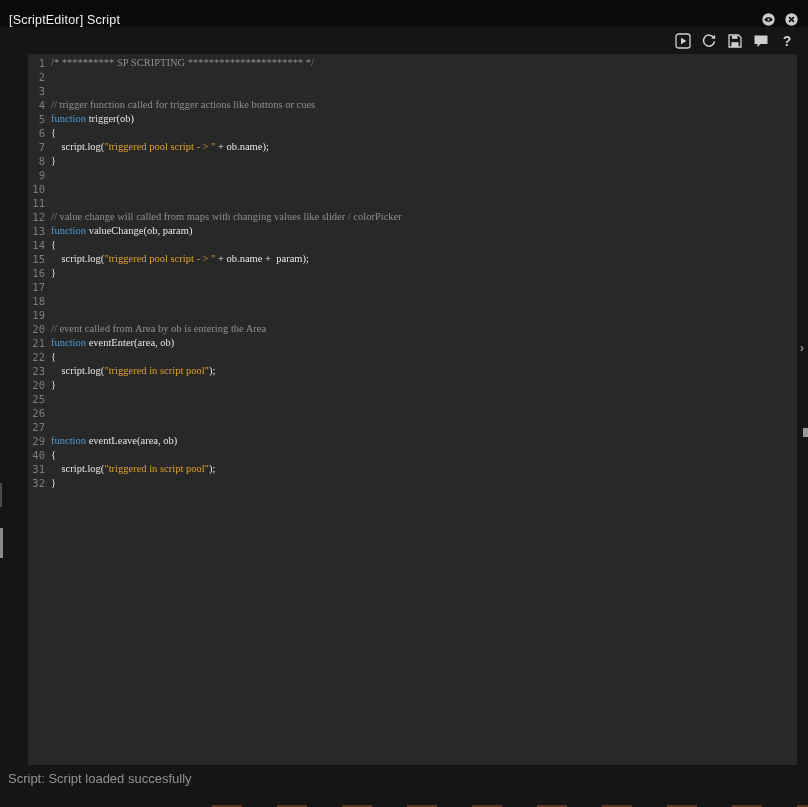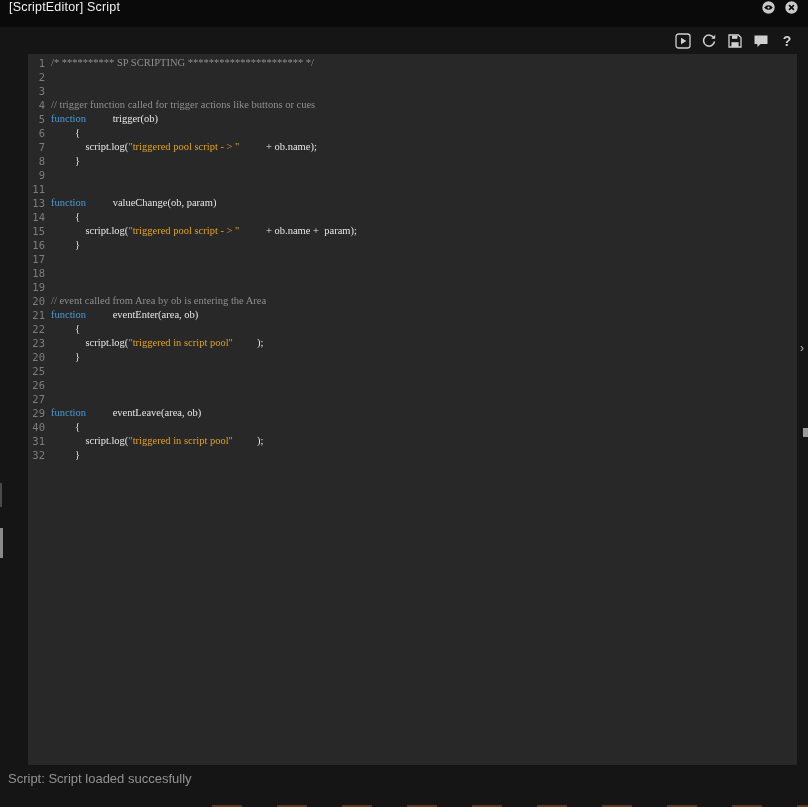--- a/index.html
+++ b/index.html
@@ -8,21 +8,21 @@
     position:relative;
     background:var(--window-bg,#151515);
     font-family:"Liberation Sans", sans-serif;
   }
   .window { position:absolute; inset:0; background:var(--window-bg,#151515); }
 
   
   .titlebar {
     position:absolute; top:0; left:0; right:0; height:27px;
     background:var(--titlebar-bg,#0a0a0a);
-    display:flex; align-items:flex-start; padding:0 9px;
+    display:flex; align-items:flex-end; padding:0 9px;
   }
   .title { color:#efefef; font-size:12.5px; letter-spacing:.2px; }
   .titlebar-icons { margin-left:auto; display:flex; align-items:center; gap:8px; }
   .tb-icon { width:15px; height:15px; display:block; cursor:pointer; }
 
   
   .toolbar {
     position:absolute; top:27px; left:0; right:0; height:27px;
     display:flex; justify-content:flex-end; align-items:center;
     gap:8px; padding-right:12px;
@@ -44,21 +44,21 @@
   .code-line {
     display:flex; white-space:pre;
     font-family:"DejaVu Sans Mono", monospace;
     font-size:10.5px; line-height:14px; height:14px;
   }
   .line-num {
     flex:none; display:inline-block; width:17px; text-align:right;
     margin-right:6px; color:var(--line-number,#7d7d7d);
   }
   .line-code { flex:1;font-family:Liberation Serif, serif; }
-  .tok-plain   { color:var(--plain,#e6e6e6);margin-left:24px; }
+  .tok-plain   { color:var(--plain,#e6e6e6); }
   .tok-comment { color:var(--comment,#8f8f8f); }
   .tok-keyword { color:var(--keyword,#4a9bd5); }
   .tok-string  { color:var(--string,#dfa129); }
 
   
   .statusbar {
     position:absolute; left:0; right:0; bottom:0; height:50px;
     padding:12px 8px 0 8px;
   }
   .status-text { color:#929292; font-size:13px; }
@@ -141,21 +141,23 @@
     <div>
         <div class="code-line"><span class="line-num">1</span><span class="line-code"><span class="tok-comment">/* ********** SP SCRIPTING ********************** */</span></span></div>
         <div class="code-line"><span class="line-num">2</span><span class="line-code"></span></div>
         <div class="code-line"><span class="line-num">3</span><span class="line-code"></span></div>
         <div class="code-line"><span class="line-num">4</span><span class="line-code"><span class="tok-comment">// trigger function called for trigger actions like buttons or cues</span></span></div>
         <div class="code-line"><span class="line-num">5</span><span class="line-code"><span class="tok-keyword">function</span><span class="tok-plain"> trigger(ob)</span></span></div>
         <div class="code-line"><span class="line-num">6</span><span class="line-code"><span class="tok-plain">{</span></span></div>
         <div class="code-line"><span class="line-num">7</span><span class="line-code"><span class="tok-plain">    script.log(</span><span class="tok-string">"triggered pool script - &gt; "</span><span class="tok-plain"> + ob.name);</span></span></div>
         <div class="code-line"><span class="line-num">8</span><span class="line-code"><span class="tok-plain">}</span></span></div>
         <div class="code-line"><span class="line-num">9</span><span class="line-code"></span></div>
+        <div class="code-line"><span class="line-num">10</span><span class="line-code"></span></div>
         <div class="code-line"><span class="line-num">11</span><span class="line-code"></span></div>
+        <div class="code-line"><span class="line-num">12</span><span class="line-code"><span class="tok-comment">// value change will called from maps with changing values like slider / colorPicker</span></span></div>
         <div class="code-line"><span class="line-num">13</span><span class="line-code"><span class="tok-keyword">function</span><span class="tok-plain"> valueChange(ob, param)</span></span></div>
         <div class="code-line"><span class="line-num">14</span><span class="line-code"><span class="tok-plain">{</span></span></div>
         <div class="code-line"><span class="line-num">15</span><span class="line-code"><span class="tok-plain">    script.log(</span><span class="tok-string">"triggered pool script - &gt; "</span><span class="tok-plain"> + ob.name +  param);</span></span></div>
         <div class="code-line"><span class="line-num">16</span><span class="line-code"><span class="tok-plain">}</span></span></div>
         <div class="code-line"><span class="line-num">17</span><span class="line-code"></span></div>
         <div class="code-line"><span class="line-num">18</span><span class="line-code"></span></div>
         <div class="code-line"><span class="line-num">19</span><span class="line-code"></span></div>
         <div class="code-line"><span class="line-num">20</span><span class="line-code"><span class="tok-comment">// event called from Area by ob is entering the Area</span></span></div>
         <div class="code-line"><span class="line-num">21</span><span class="line-code"><span class="tok-keyword">function</span><span class="tok-plain"> eventEnter(area, ob)</span></span></div>
         <div class="code-line"><span class="line-num">22</span><span class="line-code"><span class="tok-plain">{</span></span></div>

